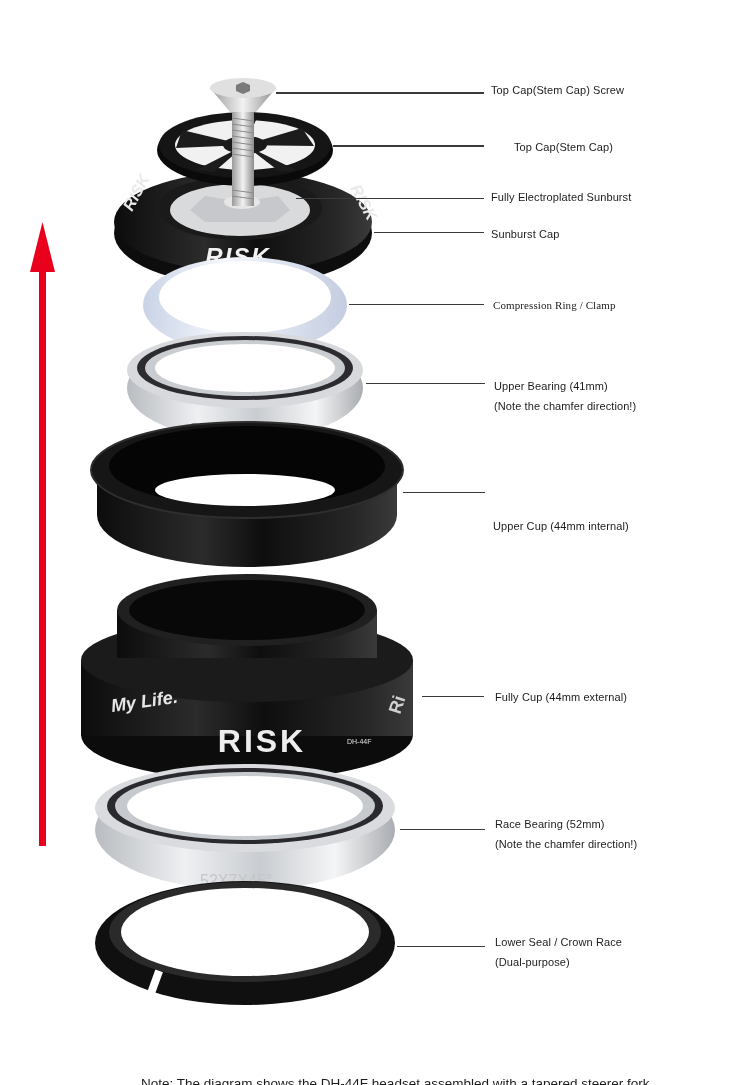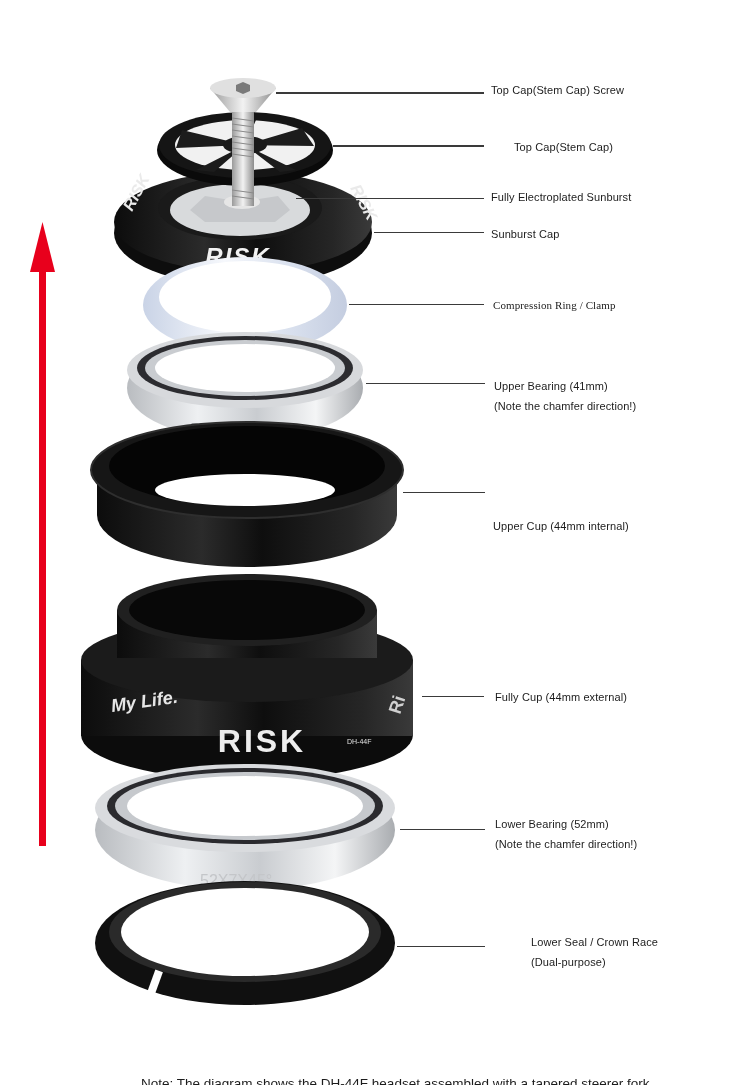--- a/index.html
+++ b/index.html
@@ -166,22 +166,22 @@
   <div class="label" style="left:491px;top:187px;">Fully Electroplated Sunburst</div>
   <div class="label" style="left:491px;top:224px;">Sunburst Cap</div>
   <div class="label" style="left:493px;top:295px;font-family:Liberation Serif, serif;">Compression Ring / Clamp</div>
   <div class="label" style="left:494px;top:376px;">
     <div>Upper Bearing (41mm)</div>
     <div>(Note the chamfer direction!)</div>
   </div>
   <div class="label" style="left:493px;top:484px;margin-top:32px;">Upper Cup (44mm internal)</div>
   <div class="label" style="left:495px;top:687px;">Fully Cup (44mm external)</div>
   <div class="label" style="left:495px;top:814px;">
-    <div>Lower Bearing (52mm)</div>
+    <div>Race Bearing (52mm)</div>
     <div>(Note the chamfer direction!)</div>
   </div>
-  <div class="label" style="left:495px;top:932px;margin-left:36px;">
+  <div class="label" style="left:495px;top:932px;">
     <div>Lower Seal / Crown Race</div>
     <div>(Dual-purpose)</div>
   </div>
 
   <div class="note">Note: The diagram shows the DH-44F headset assembled with a tapered steerer fork.</div>
 </div>
 
 </body></html>

